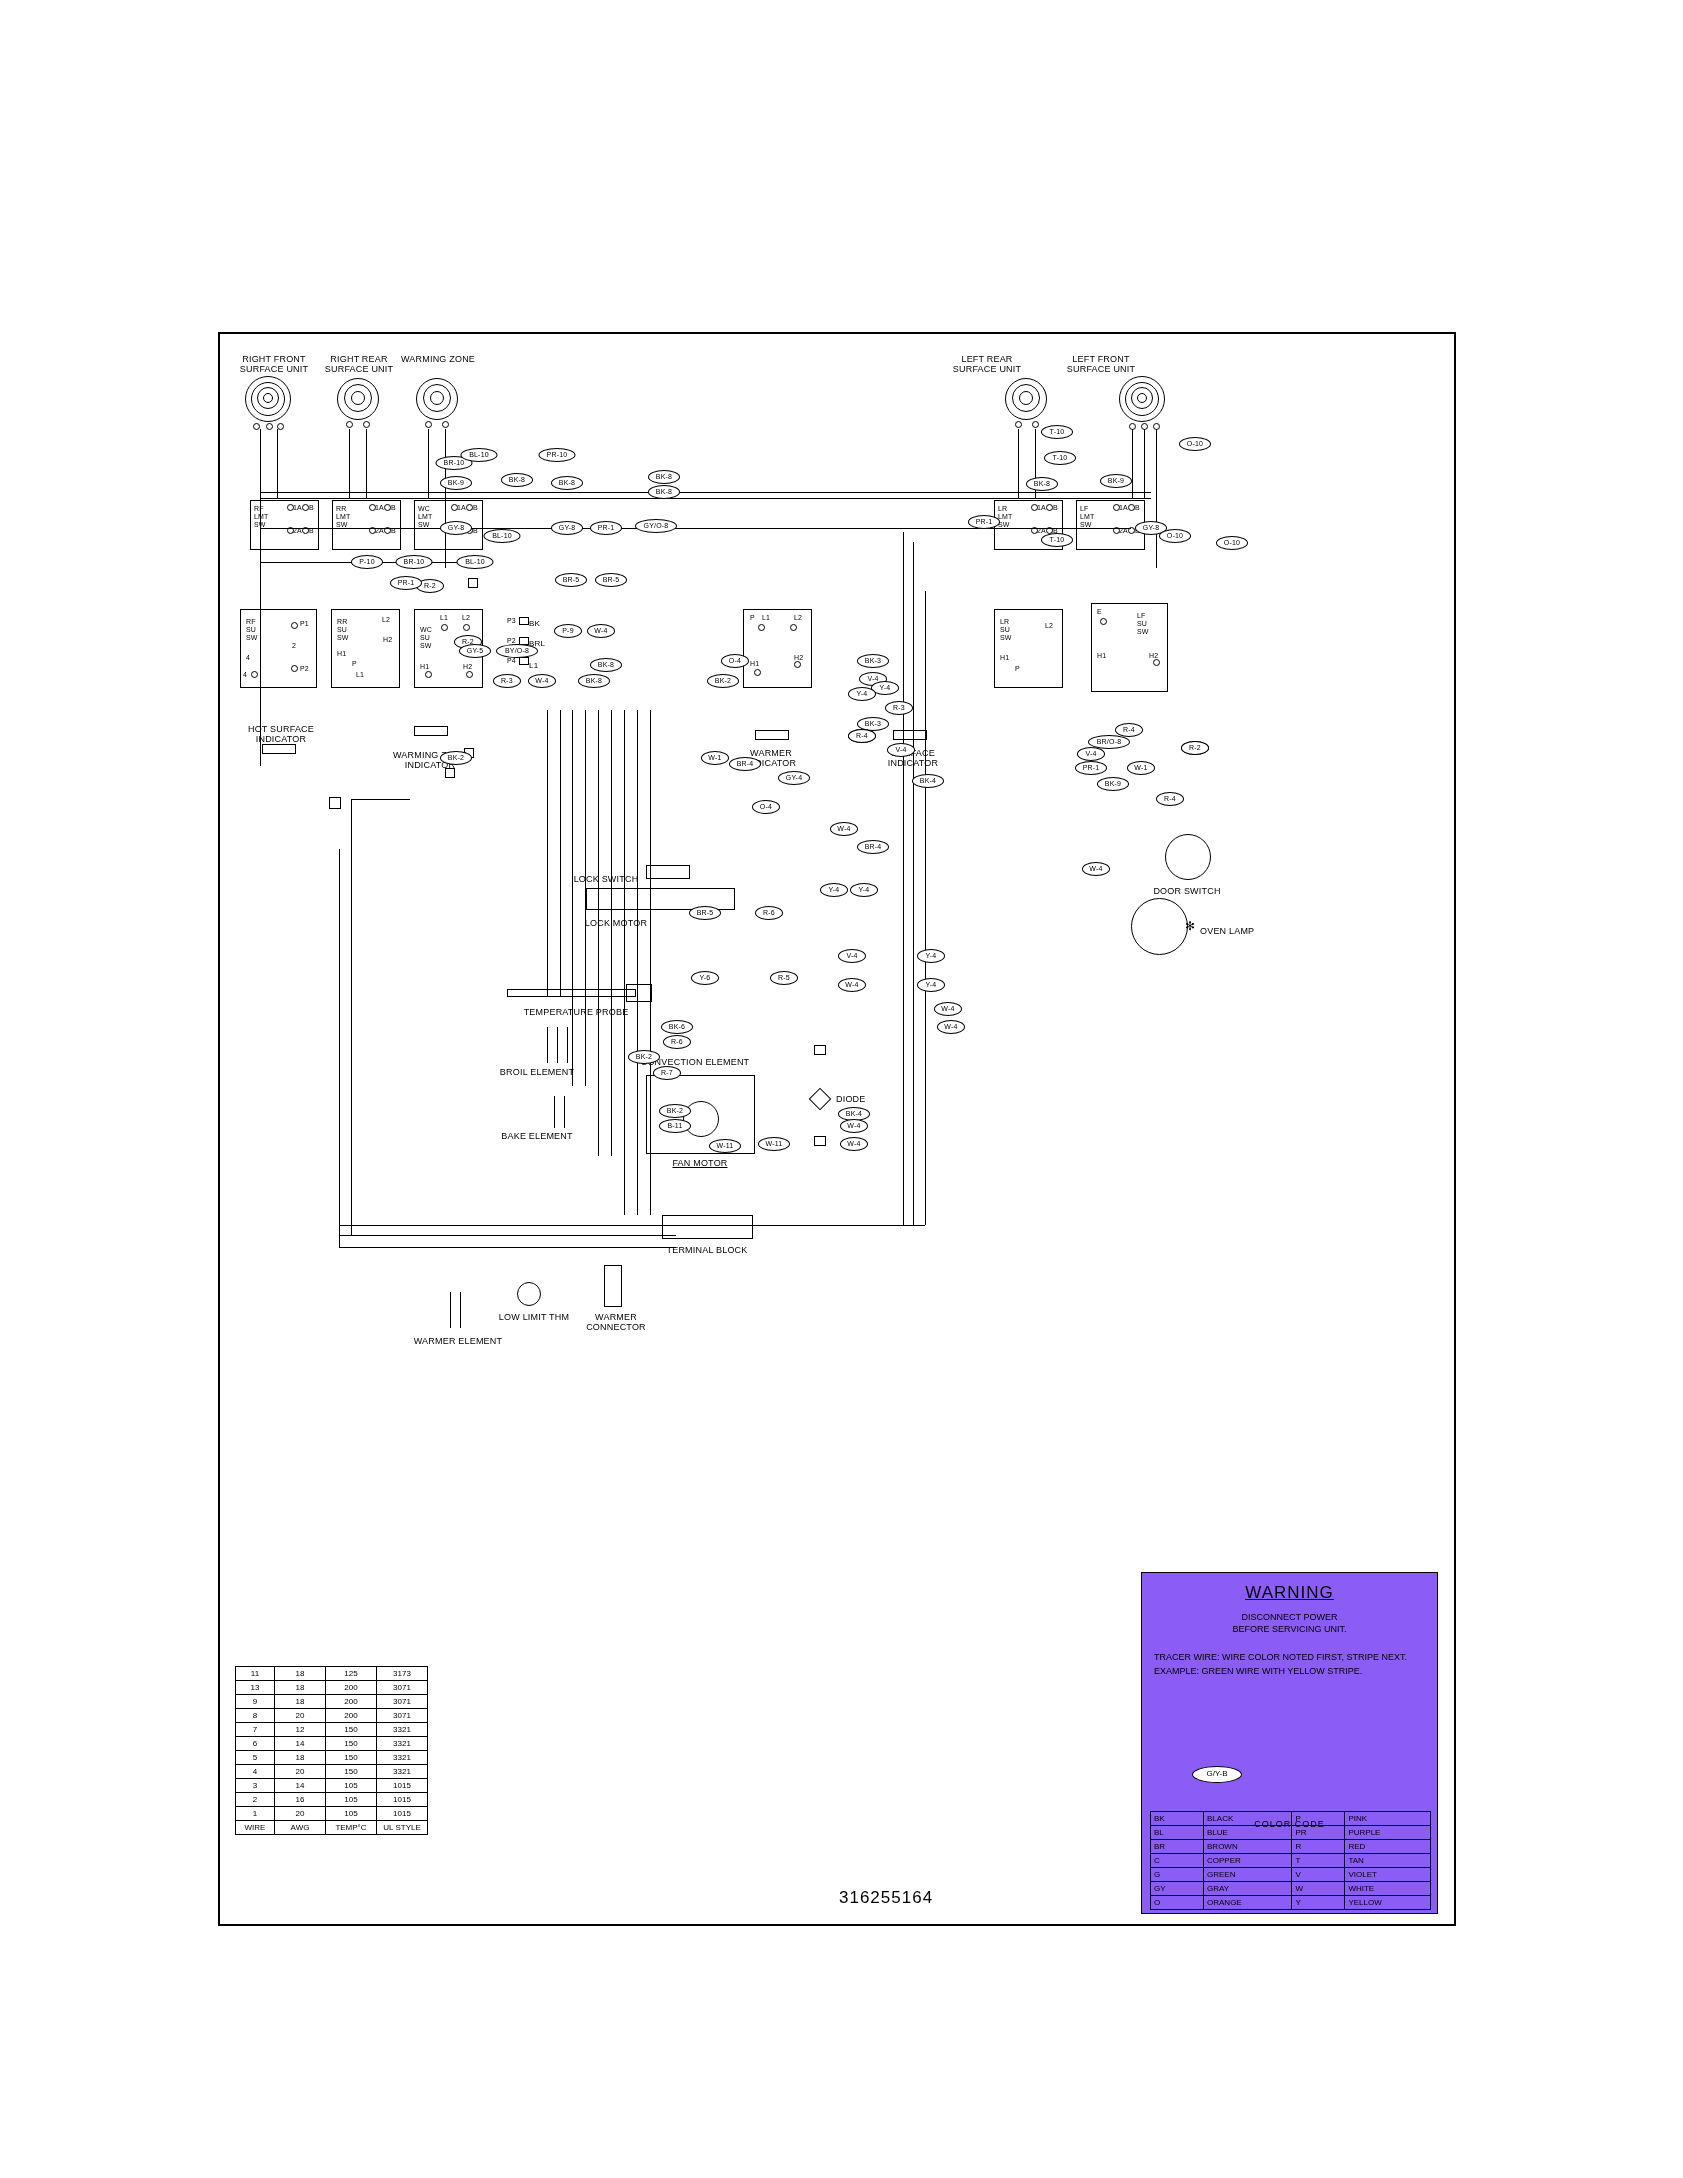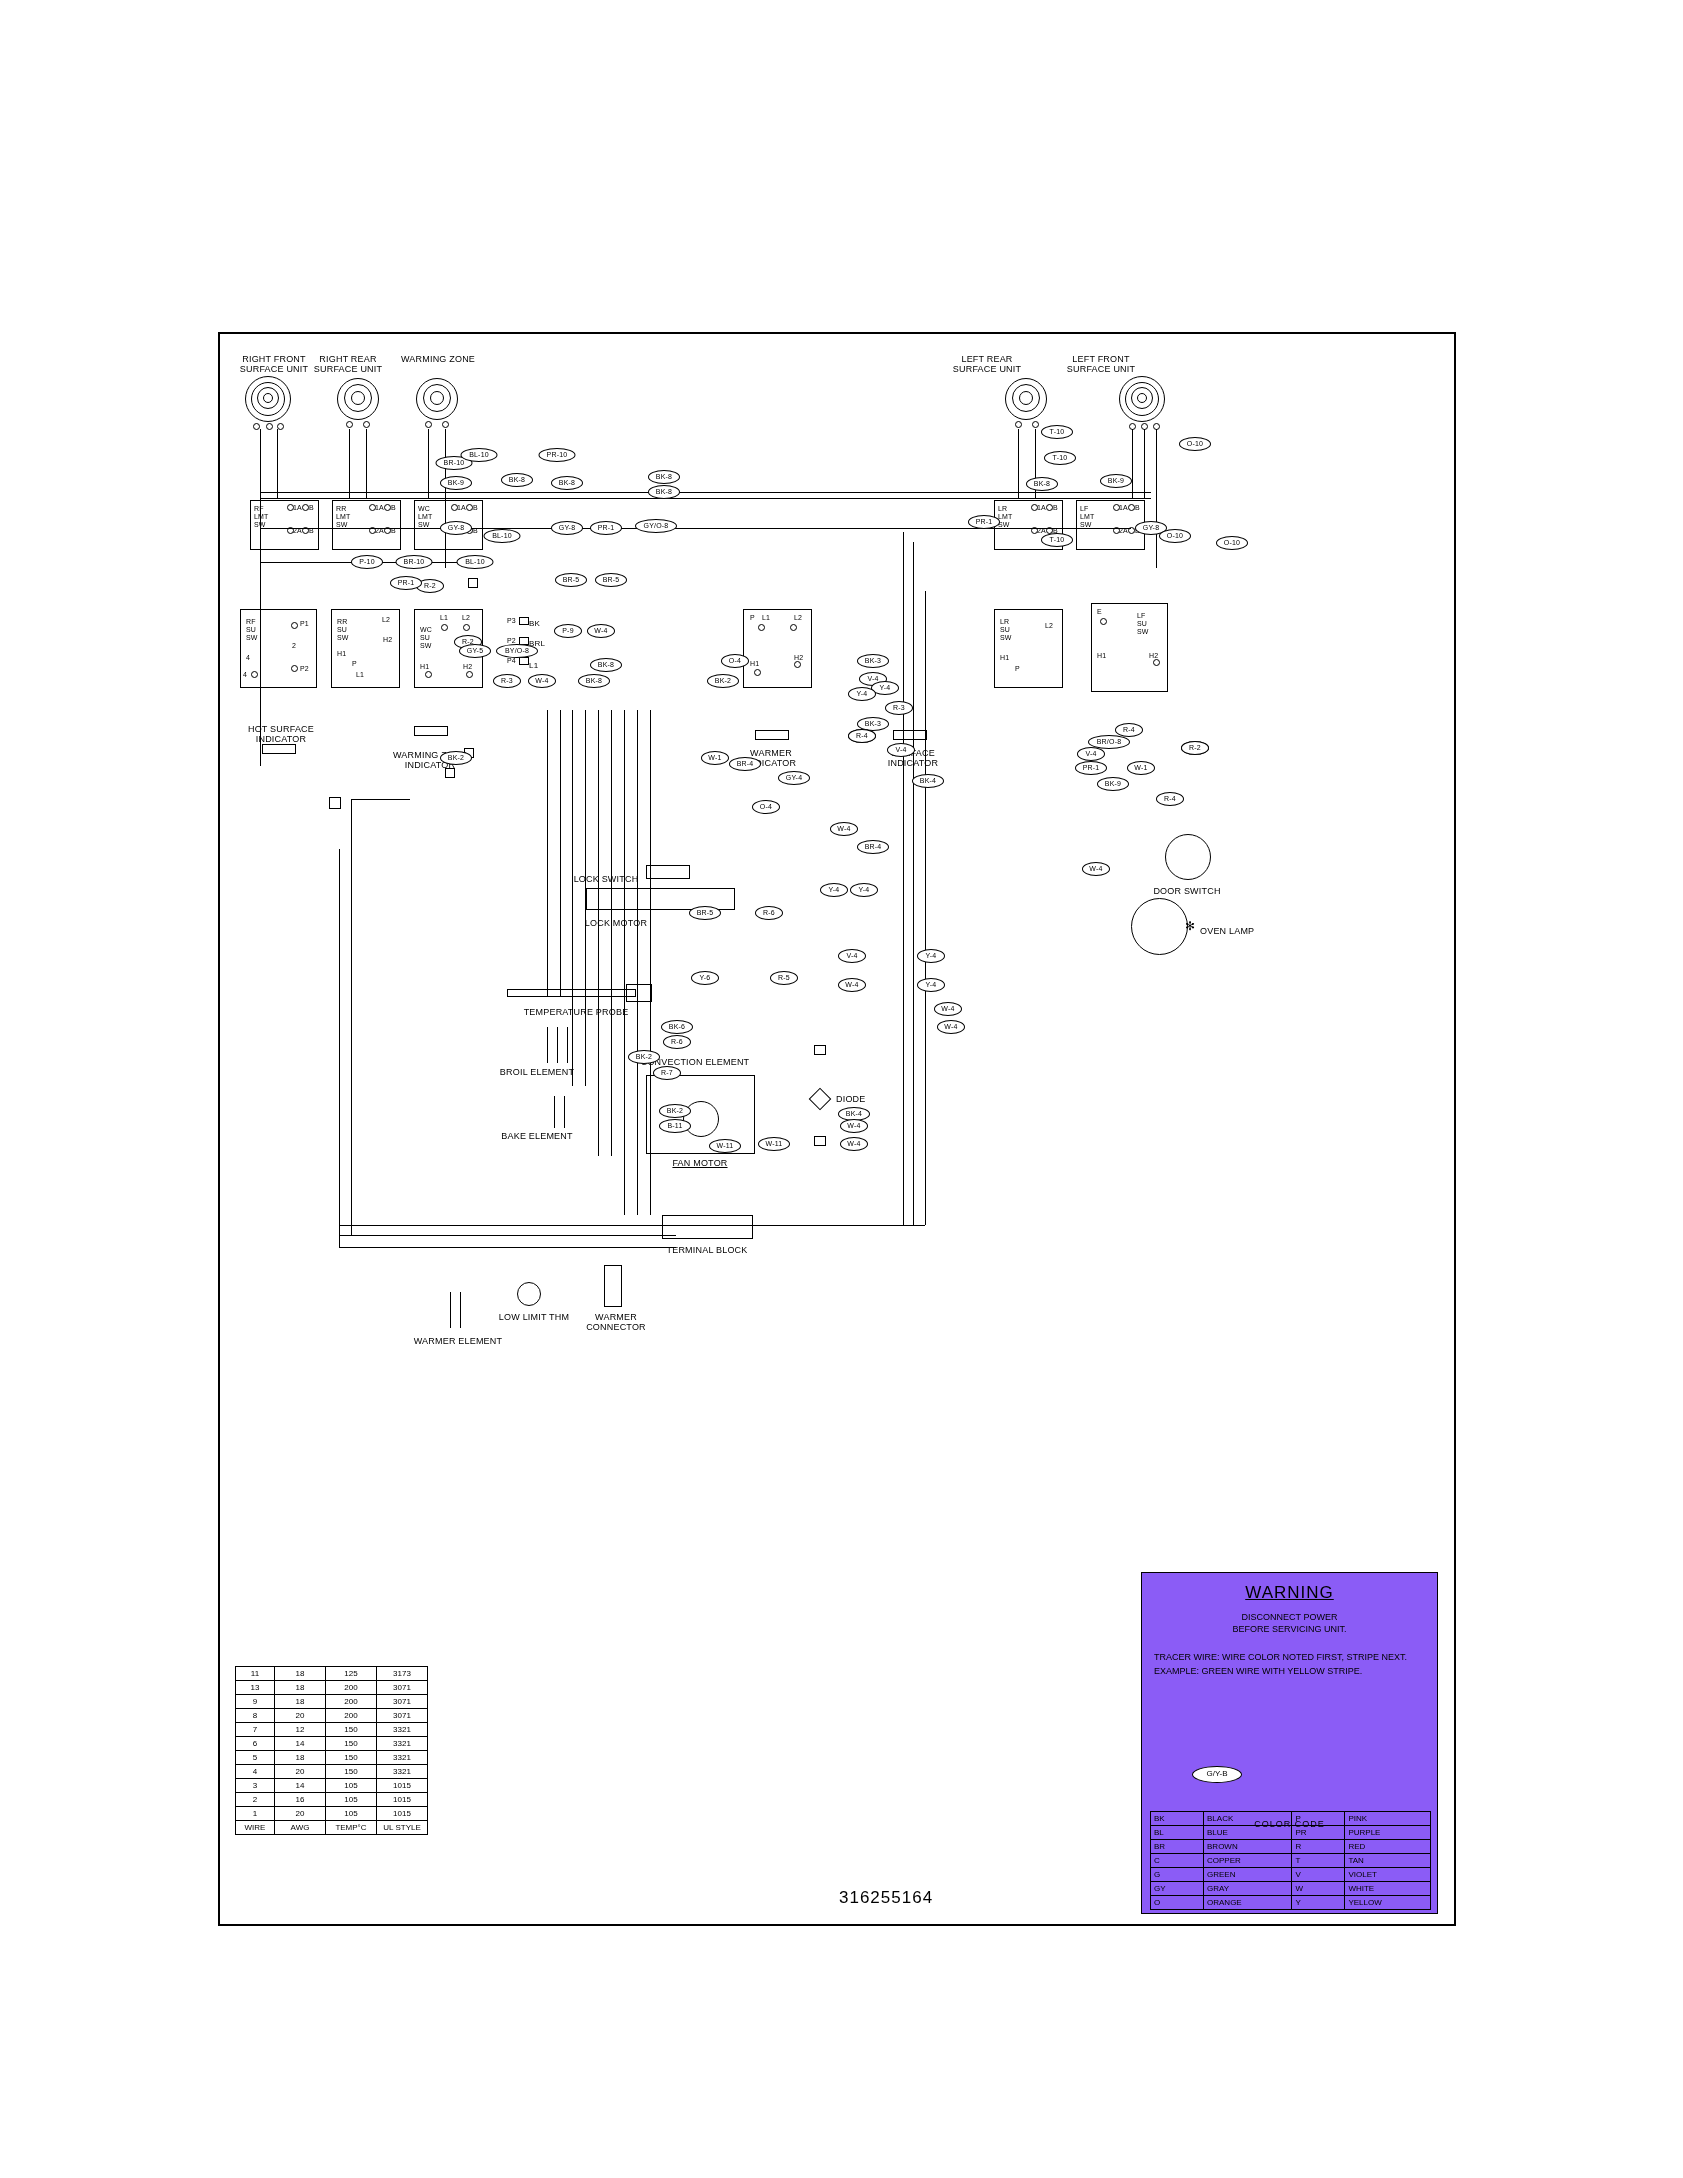--- a/index.html
+++ b/index.html
@@ -154,21 +154,21 @@
     text-align: center;
     background: #fff;
   }
 </style>
 </head>
 <body>
 
 <div id="sheet">
 
   <div class="t c" style="left:54px; top:20px; width:79px;">RIGHT FRONT<br>SURFACE UNIT</div>
-  <div class="t c" style="left:128px; top:20px; width:79px;">RIGHT REAR<br>SURFACE UNIT</div>
+  <div class="t c" style="left:139px; top:20px; width:79px;">RIGHT REAR<br>SURFACE UNIT</div>
   <div class="t c" style="left:218px; top:20px; width:89px;">WARMING ZONE</div>
   <div class="t c" style="left:767px; top:20px; width:79px;">LEFT REAR<br>SURFACE UNIT</div>
   <div class="t c" style="left:881px; top:20px; width:79px;">LEFT FRONT<br>SURFACE UNIT</div>
 
   <div class="burner" style="left:25px; top:42px; width:44px; height:44px;"></div>
   <div class="burner" style="left:31px; top:48px; width:32px; height:32px;"></div>
   <div class="burner" style="left:37px; top:53px; width:20px; height:20px;"></div>
   <div class="burner" style="left:43px; top:59px; width:8px; height:8px;"></div>
 
   <div class="burner" style="left:117px; top:44px; width:40px; height:40px;"></div>

